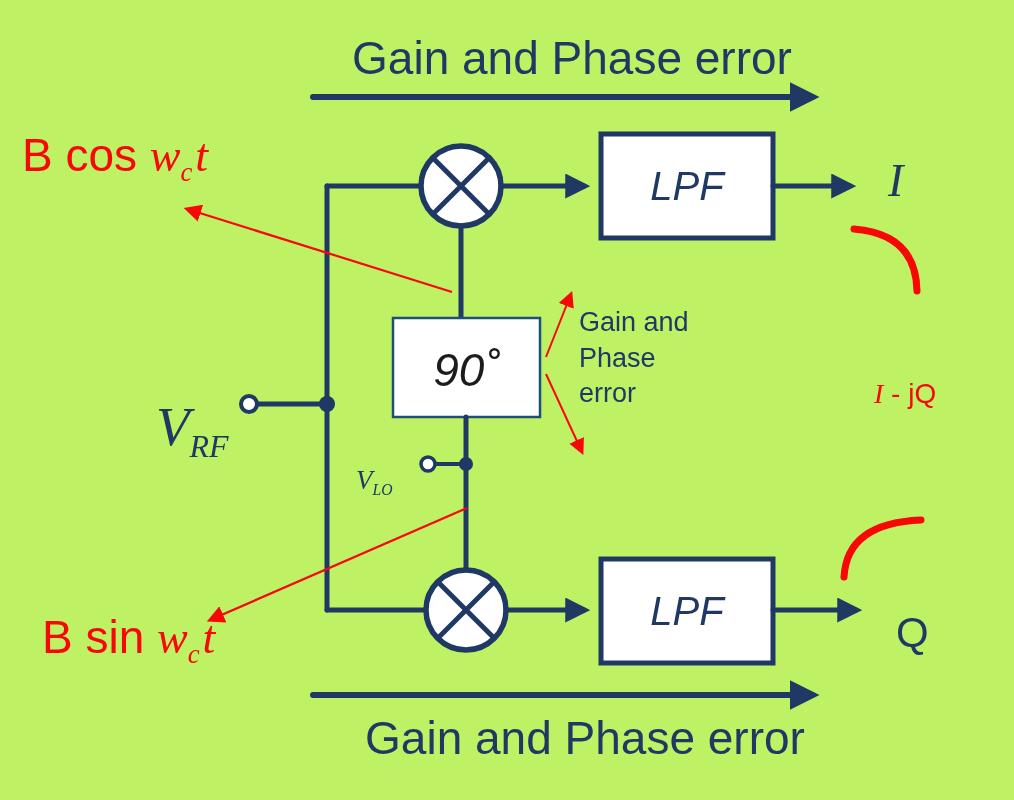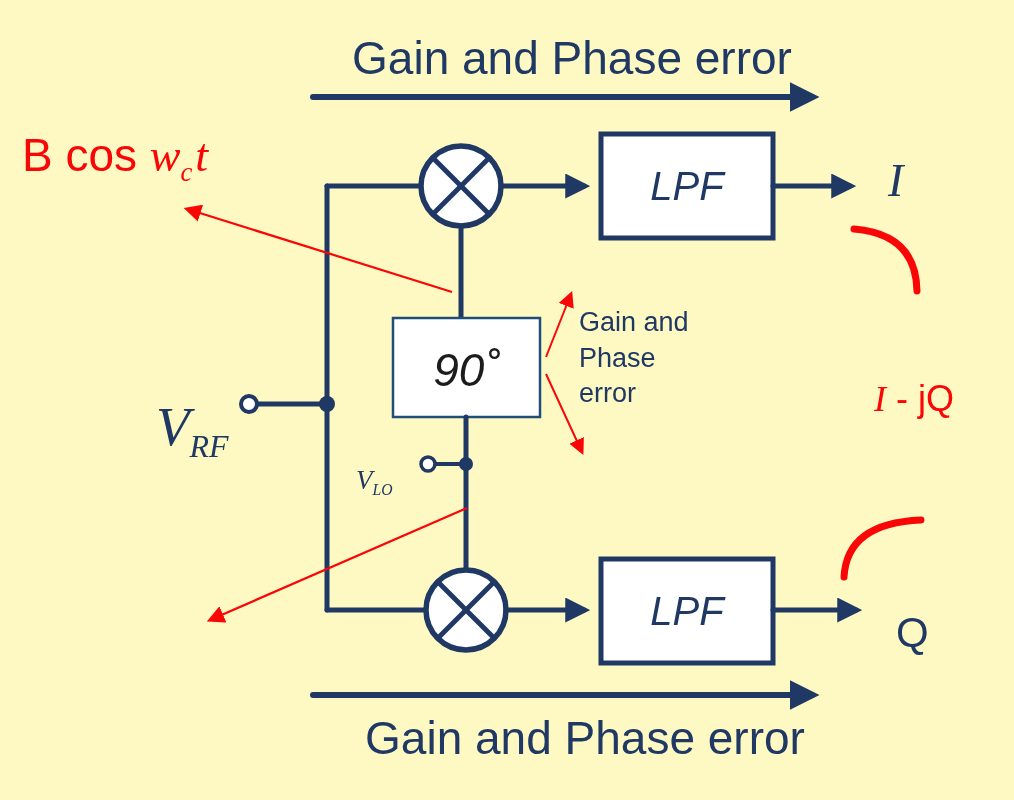--- a/index.html
+++ b/index.html
@@ -6,21 +6,21 @@
     --navy:#1f3864;
     --red:#f90606;
     --box-outline:#1f4e79;
     --ink:#1c1c1c;
   }
   *{margin:0;padding:0;box-sizing:border-box;}
   body{background:#ffffff;}
   .canvas{
     position:relative;
     width:1014px;height:800px;
-    background:#fef9c3;
+    background:#bef264;
     overflow:hidden;
     font-family:"Liberation Sans",sans-serif;
   }
   .canvas > svg{position:absolute;left:0;top:0;}
   .label{position:absolute;color:var(--navy);white-space:nowrap;line-height:1.1;}
   .red{color:var(--red);}
   .math{font-family:Liberation Serif, serif;font-style:italic;}
   .msub{font-size:0.58em;font-style:italic;}
   .center-in-box{display:flex;align-items:center;justify-content:center;white-space:nowrap;font-style:italic;}
   .wrap{white-space:normal;}
@@ -111,28 +111,31 @@
   <div class="label" style="left:282px;top:33px;width:580px;text-align:center;font-size:46px;">Gain and Phase error</div>
   <div class="label" style="left:295px;top:713px;width:580px;text-align:center;font-size:46px;">Gain and Phase error</div>
 
   <div class="label center-in-box" style="left:601px;top:134px;width:172px;height:104px;font-size:40px;">LPF</div>
   <div class="label center-in-box" style="left:601px;top:559px;width:172px;height:104px;font-size:40px;">LPF</div>
   <div class="label center-in-box" style="left:393px;top:318px;width:147px;height:105px;font-size:46px;color:var(--ink);">90˚</div>
 
   <div class="label red" style="left:22px;top:130px;font-size:46px;">
     <span>B cos </span><span class="math"><span>w</span><sub class="msub">c</sub><span style="margin-left:3px;">t</span></span>
   </div>
+  <div class="label red" style="left:42px;top:612px;font-size:46px;">
+    <span>B sin </span><span class="math"><span>w</span><sub class="msub">c</sub><span style="margin-left:3px;">t</span></span>
+  </div>
 
   <div class="label math" style="left:156px;top:397px;font-size:55px;">
     <span>V</span><sub class="msub">RF</sub>
   </div>
   <div class="label math" style="left:356px;top:466px;font-size:27px;">
     <span>V</span><sub class="msub">LO</sub>
   </div>
   <div class="label math" style="left:888px;top:156px;font-size:46px;">I</div>
   <div class="label" style="left:896px;top:610px;font-size:42px;">Q</div>
 
   <div class="label wrap" style="left:579px;top:305px;width:118px;font-size:27px;line-height:1.32;">Gain and Phase error</div>
-  <div class="label red" style="left:874px;top:379px;font-size:36px;">
+  <div class="label red" style="left:874px;top:379px;font-size:28px;">
     <span class="math">I</span><span> - jQ</span>
   </div>
 
 </div>
 
 </body></html>

